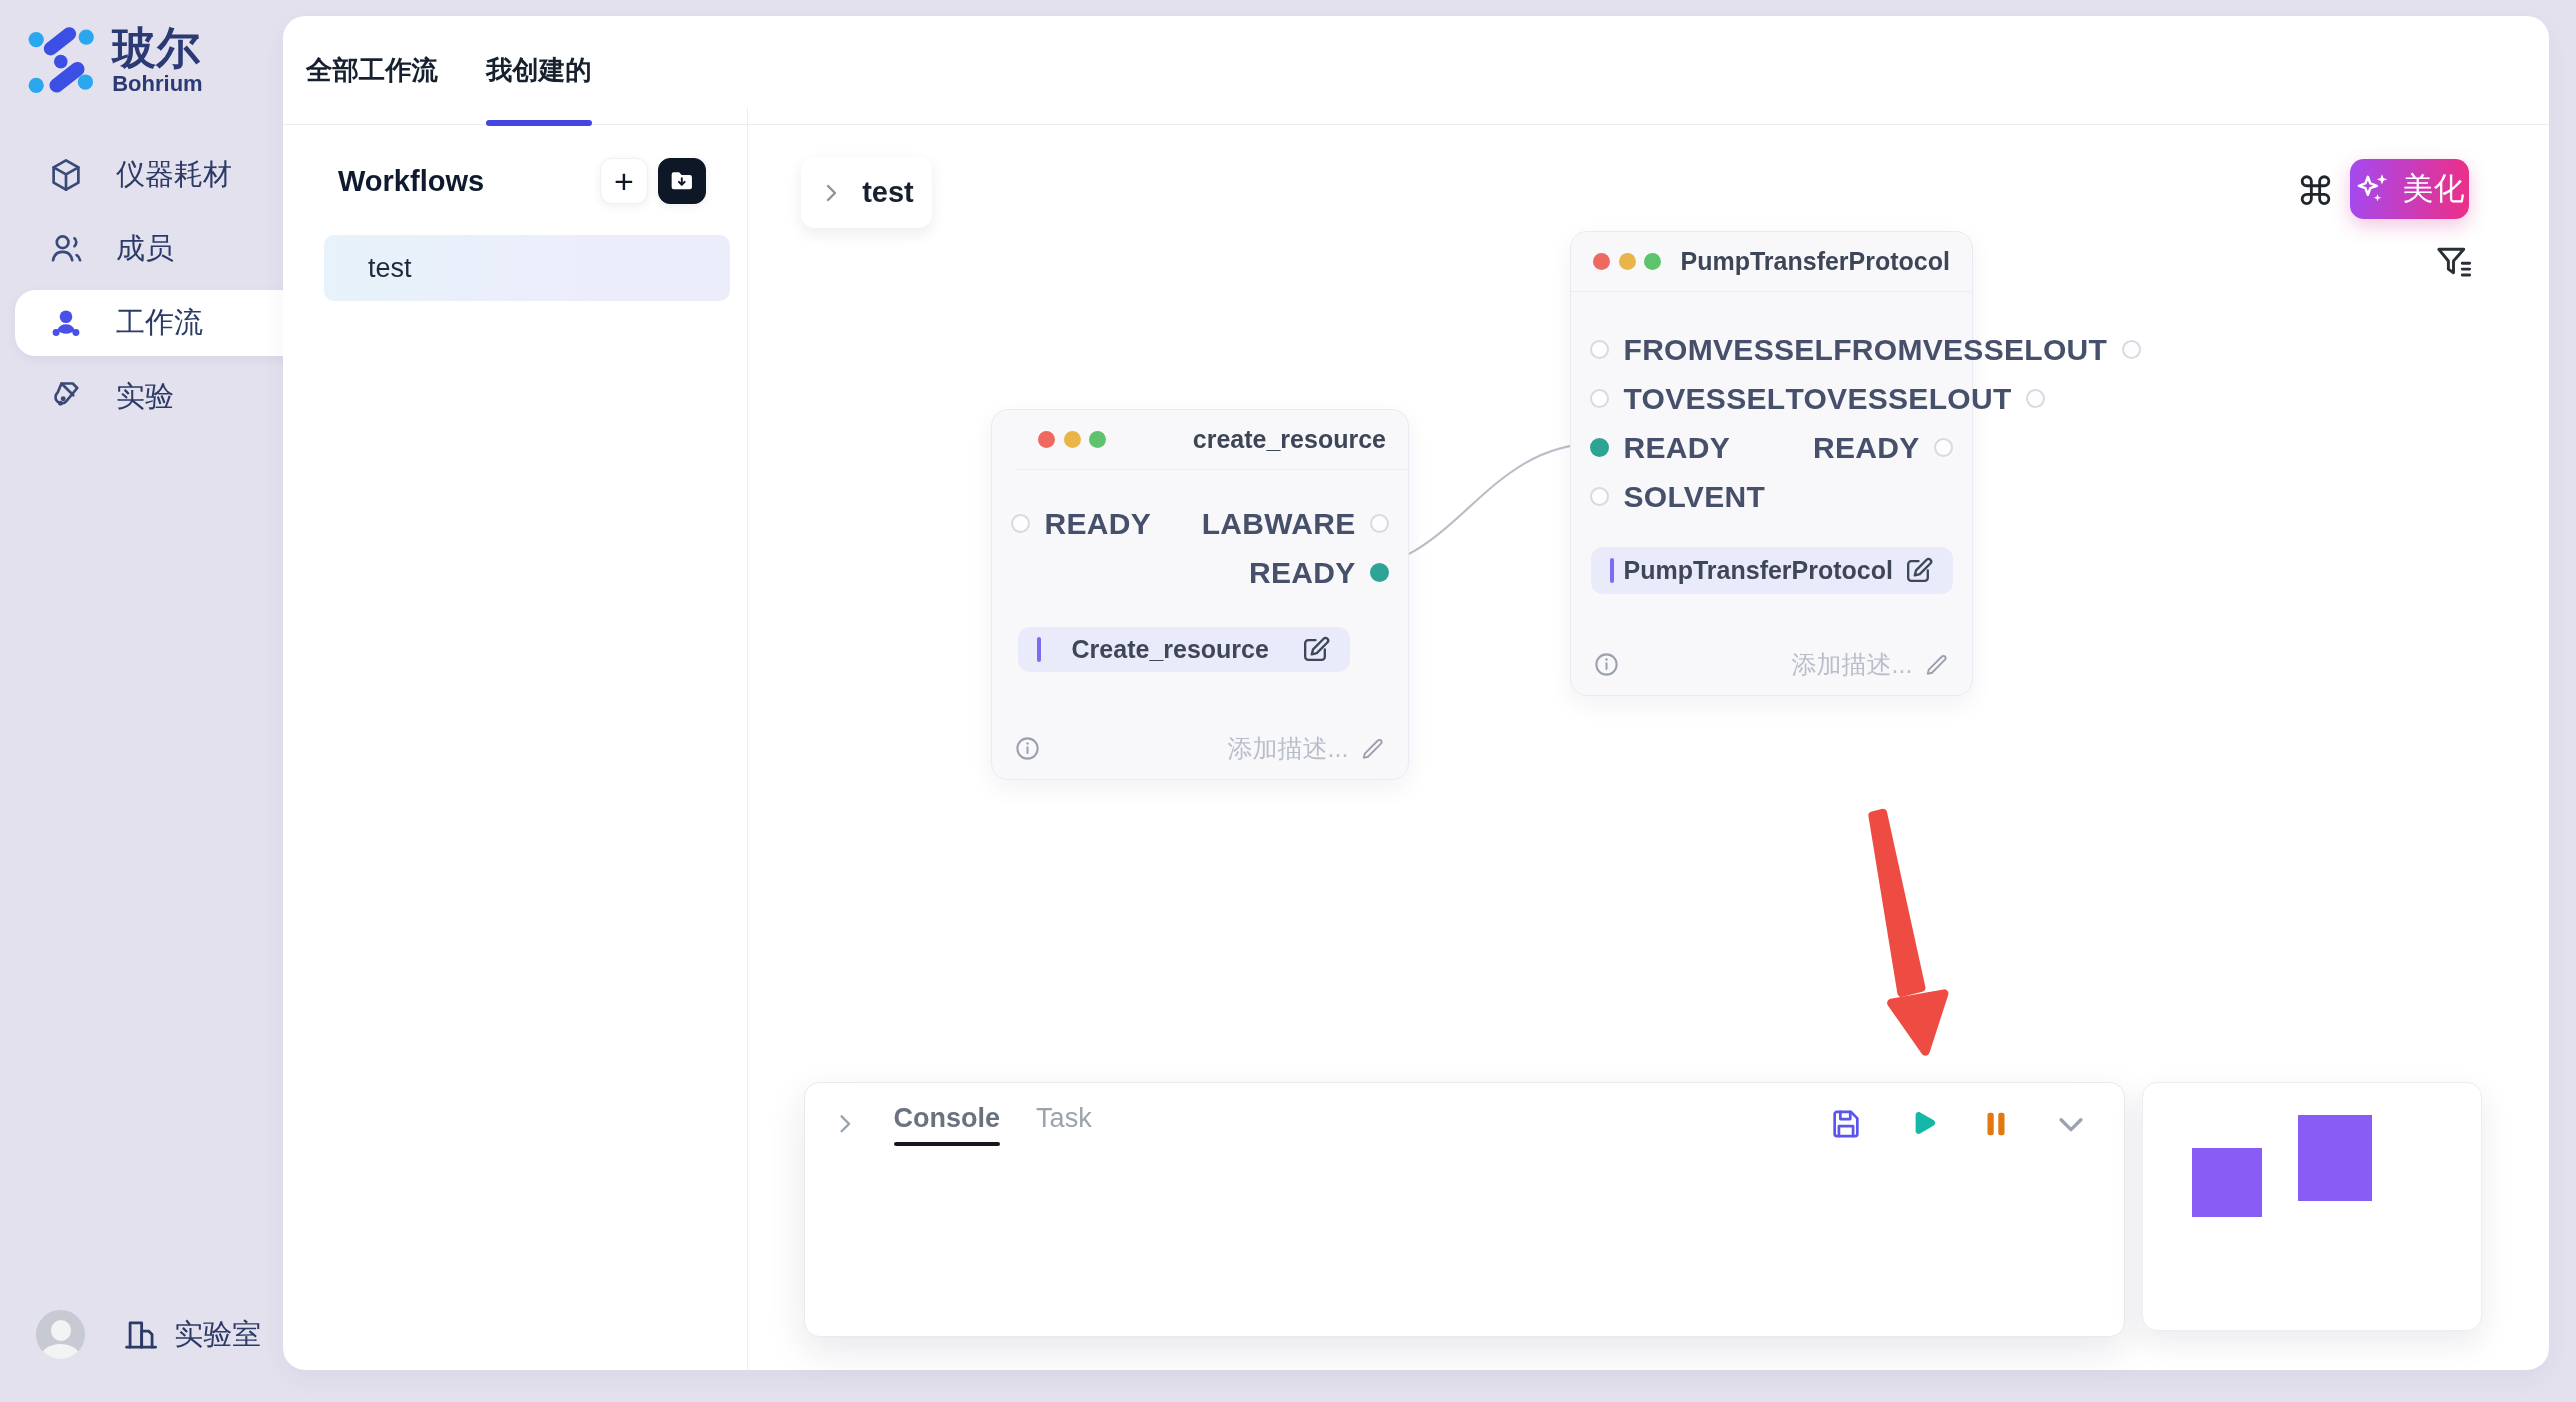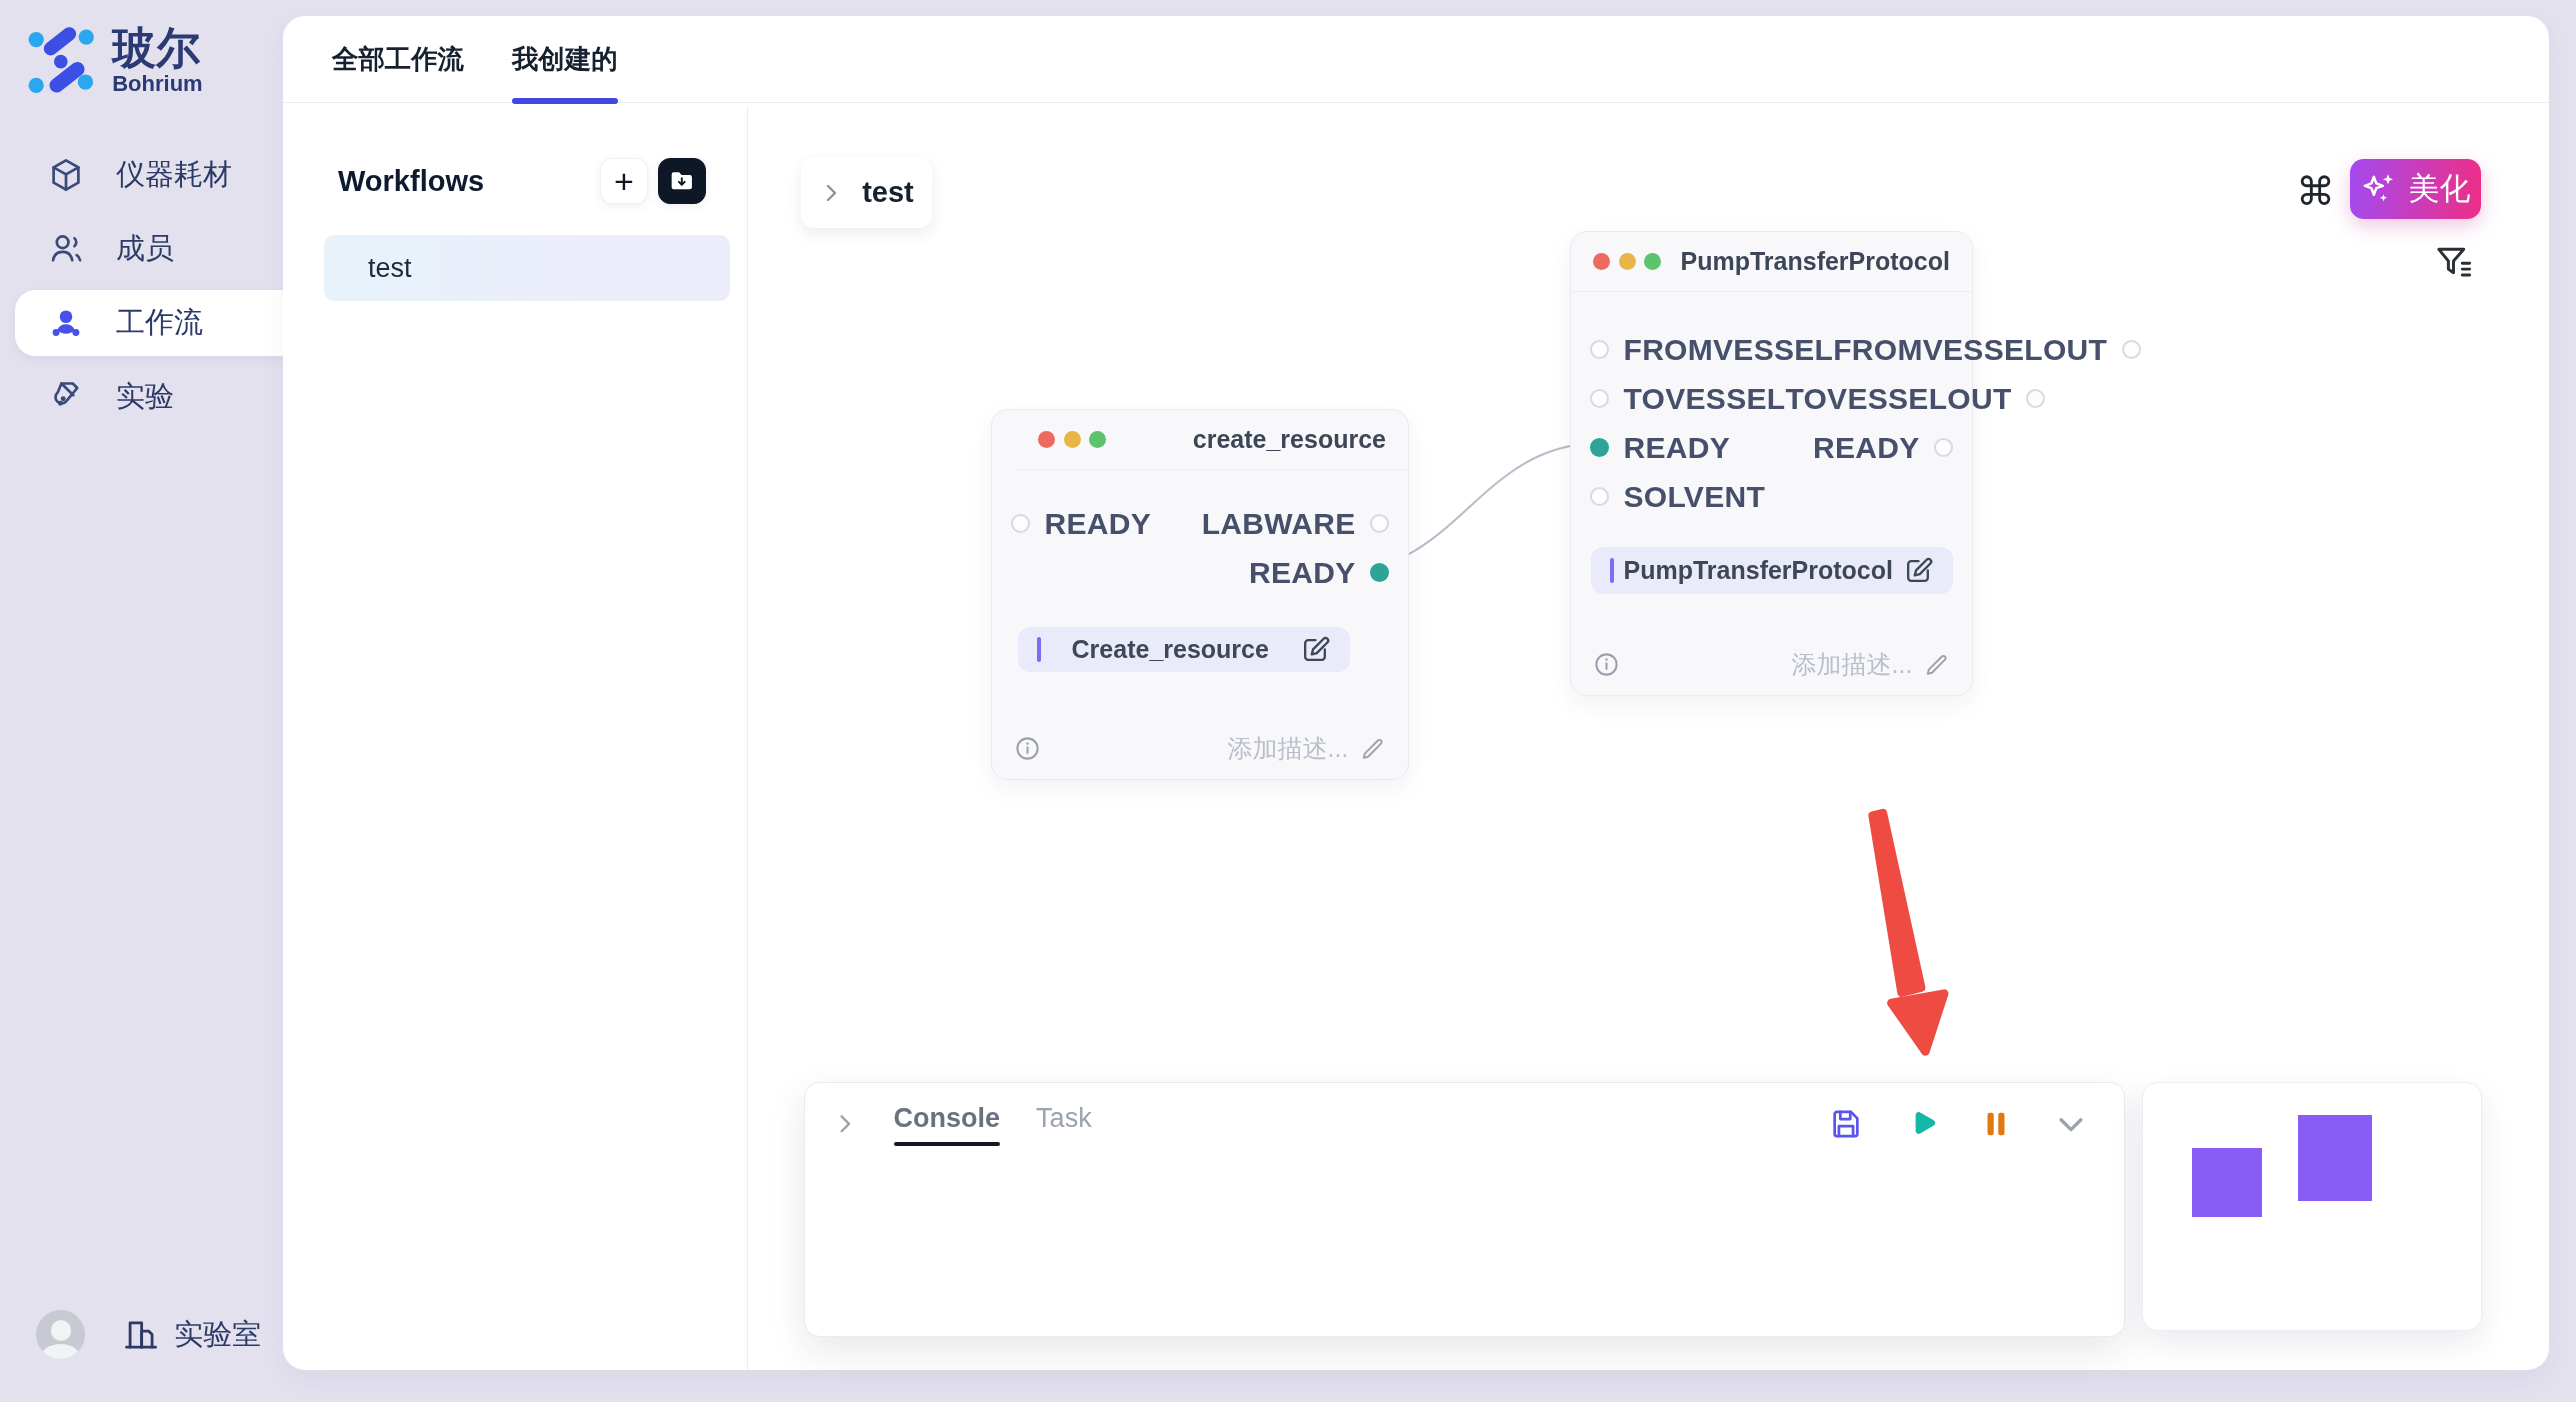--- a/index.html
+++ b/index.html
@@ -24,22 +24,22 @@
   .side-foot { position:absolute; left:36px; bottom:43px; display:flex; align-items:center; gap:37px; }
   .avatar { width:49px; height:49px; border-radius:50%; background:#c7cad2; position:relative; overflow:hidden; }
   .avatar .head { position:absolute; left:14.5px; top:10.2px; width:20.4px; height:20.4px; border-radius:50%; background:#f2f3f5; }
   .avatar .bust { position:absolute; left:5.1px; top:34px; width:39px; height:25.6px; border-radius:50%; background:#f2f3f5; }
   .lab { display:flex; align-items:center; gap:15.3px; color:#2c3a66; font-size:29px; font-weight:500; cursor:pointer; }
   .lab .nico { width:37px; height:37px; color:#2c3a66; }
 
   
   .card { position:absolute; left:283px; top:16px; width:2266px; height:1354px; background:#ffffff;
           border-radius:22px; box-shadow:0 8.5px 25.6px rgba(50,50,90,.05); }
-  .tabsbar { position:absolute; left:0; top:0; right:0; height:87px; border-bottom:1.7px solid #ececf2;
-             display:flex; align-items:center; padding-left:49px; gap:48px; border-radius:22px 22px 0 0; }
+  .tabsbar { position:absolute; left:0; top:0; right:0; height:109px; border-bottom:1.7px solid #ececf2;
+             display:flex; align-items:center; padding-left:23px; gap:48px; border-radius:22px 22px 0 0; }
   .tab { position:relative; height:100%; display:flex; align-items:center; font-size:26.4px; font-weight:600; color:#16202e; cursor:pointer; }
   .tab.active::after { content:""; position:absolute; left:0; right:0; bottom:-1.7px; height:6px; border-radius:3.4px; background:#4347e0; }
 
   
   .wf-panel { position:absolute; left:0; top:91px; width:465px; bottom:0; border-right:1.7px solid #ececf2; }
   .wf-head { display:flex; align-items:center; padding:51px 41px 0 55px; }
   .wf-title { font-size:29px; font-weight:700; color:#0f1a2e; }
   .wf-actions { margin-left:auto; display:flex; gap:10.2px; }
   .sq-btn { width:48px; height:46px; border-radius:12px; background:#ffffff; border:0.9px solid #f0f0f4;
             box-shadow:0 2.6px 8.5px rgba(40,40,80,.07); display:flex; align-items:center; justify-content:center; cursor:pointer; }
@@ -54,21 +54,21 @@
   .canvas { position:absolute; left:467px; top:91px; right:0; bottom:0; border-radius:0 22px 22px 0; }
   .overlay { position:absolute; left:0; top:0; width:1799px; height:1263px; pointer-events:none; }
 
   .breadcrumb { position:absolute; left:51px; top:50px; width:131px; height:71px; background:#fff; border-radius:13.6px;
                 box-shadow:0 5.1px 15.3px rgba(30,30,70,.08); display:flex; align-items:center; justify-content:center; gap:19px;
                 font-size:29px; font-weight:700; color:#16202e; cursor:pointer; }
   .crumb-chev { width:24px; height:24px; color:#8b93a1; }
 
   .cmd-btn { position:absolute; left:1546px; top:65px; width:39px; height:39px; display:flex; align-items:center; justify-content:center;
              font-family:"DejaVu Sans",sans-serif; font-size:39px; font-weight:400; color:#20242b; cursor:pointer; line-height:1; }
-  .beautify { position:absolute; left:1600px; top:52px; width:131px; height:60px; border-radius:13.6px;
+  .beautify { position:absolute; left:1600px; top:52px; width:119px; height:60px; border-radius:13.6px;
               background:linear-gradient(95deg,#a34af0 0%,#ee2e86 100%);
               box-shadow:0 6.8px 19px rgba(205,55,150,.28);
               display:flex; align-items:center; justify-content:center; gap:12px;
               color:#ffffff; font-size:31px; font-weight:500; cursor:pointer; }
   .beautify .bico { width:36px; height:36px; }
   .filter-btn { position:absolute; left:1683px; top:135px; width:41px; height:41px; color:#2a2e35; cursor:pointer; }
 
   
   .node { position:absolute; background:#f8f8fb; border:1.7px solid #eaeaf2; border-radius:17px;
           box-shadow:0 8.5px 24px rgba(40,40,80,.06); cursor:grab; }

